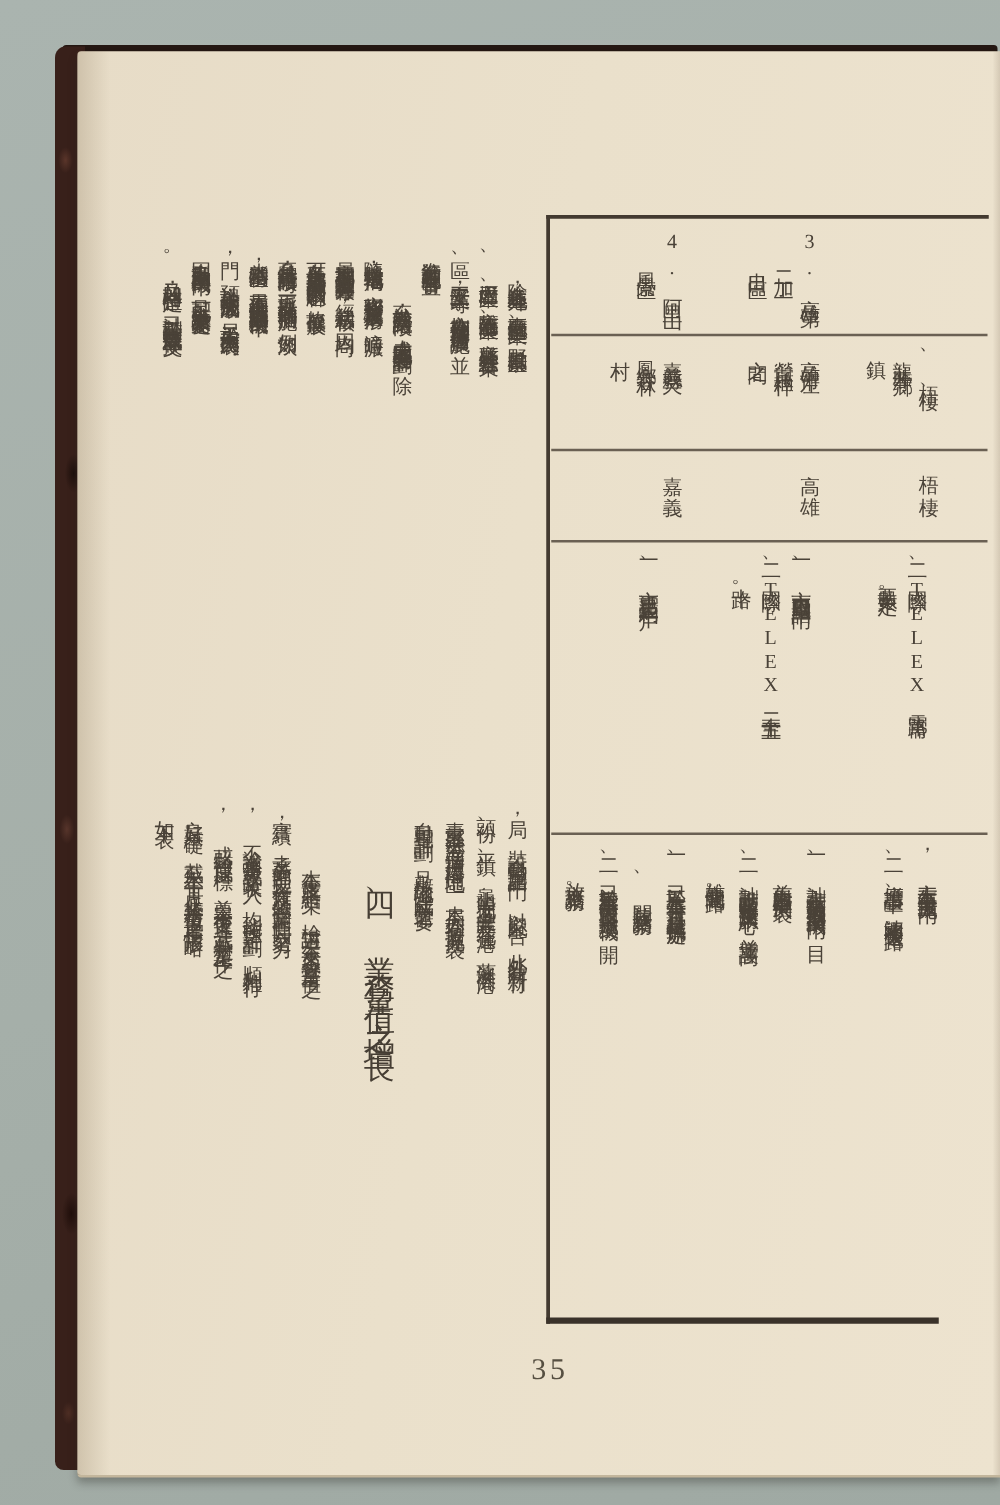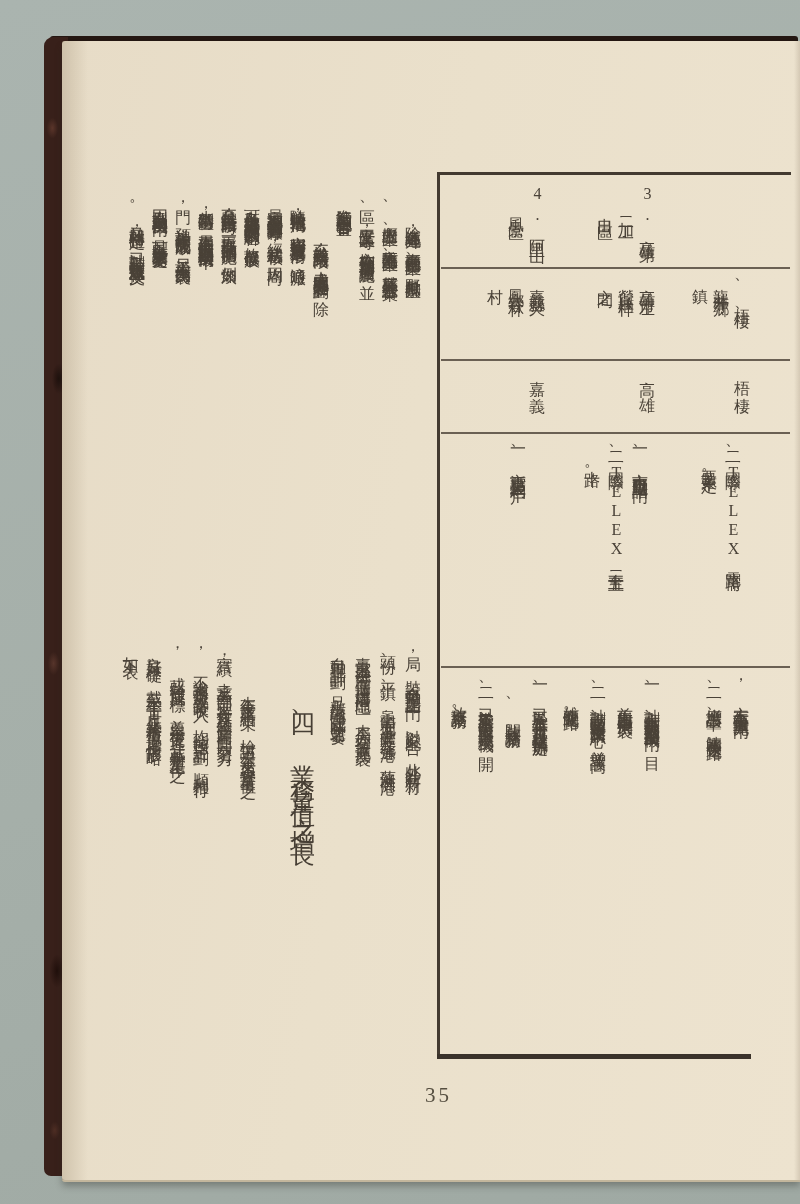--- a/index.html
+++ b/index.html
@@ -50,21 +50,21 @@
   .b5 .cell.wu{padding-right:36px}.b5 .cell.ka{padding-right:14px}.b5 .cell.ch{padding-right:2px}
   
   .upper{position:absolute;top:156px;right:375px;height:424px;
          writing-mode:vertical-rl;text-orientation:upright;white-space:pre;
          color:#4a4238;font-size:16px;line-height:23px;letter-spacing:1.2px;}
   .lower{position:absolute;top:603px;right:374px;height:482px;
          writing-mode:vertical-rl;text-orientation:upright;color:#4a4238;}
   .lower .pre {white-space:pre;font-size:16px;line-height:25px;letter-spacing:3.4px;}
   .lower .head{font-size:25px;line-height:40px;letter-spacing:13px;margin:50px 4px 0 22px;color:#463e34;}
   .lower .post{white-space:pre;font-size:16px;line-height:23.5px;letter-spacing:3.4px;}
-  .pagenum{position:absolute;left:363px;top:1042px;font-size:21px;letter-spacing:3px;color:#564f41;}
+  .pagenum{position:absolute;left:363px;top:1042px;font-size:24px;letter-spacing:3px;color:#564f41;}
 </style>
 </head>
 <body>
 
 <div class="scene">
   <div class="cover-top"></div>
   <div class="binding"></div>
 
   <div class="page">
 

